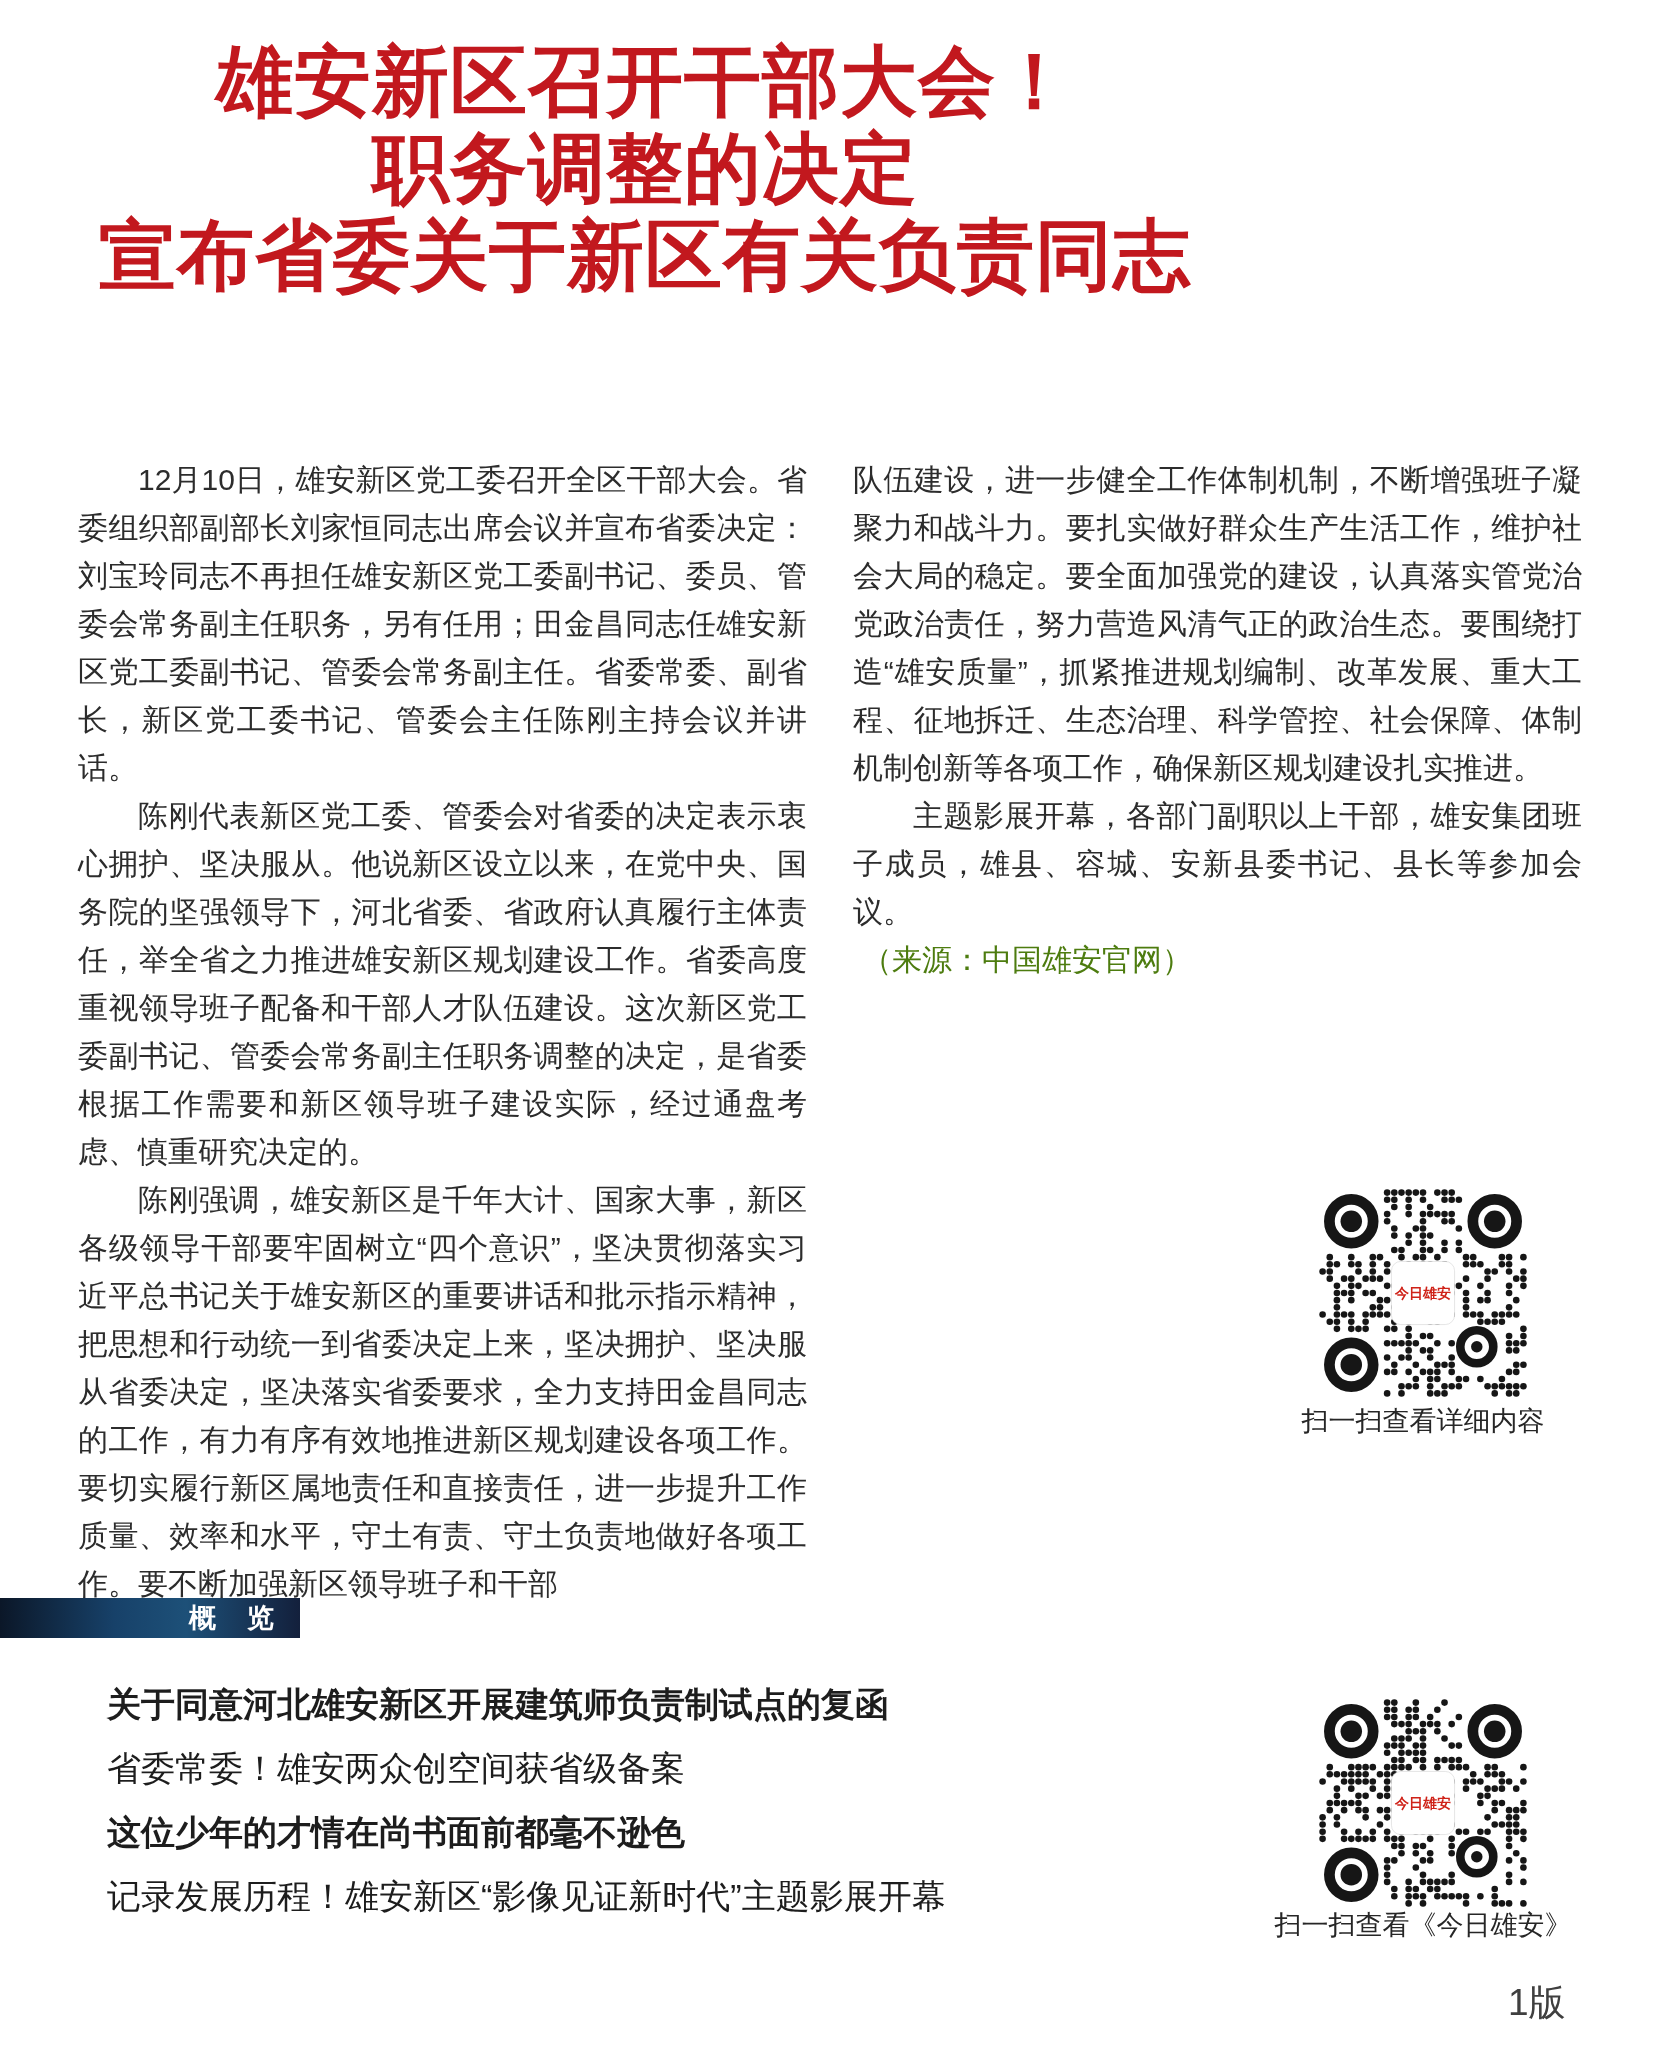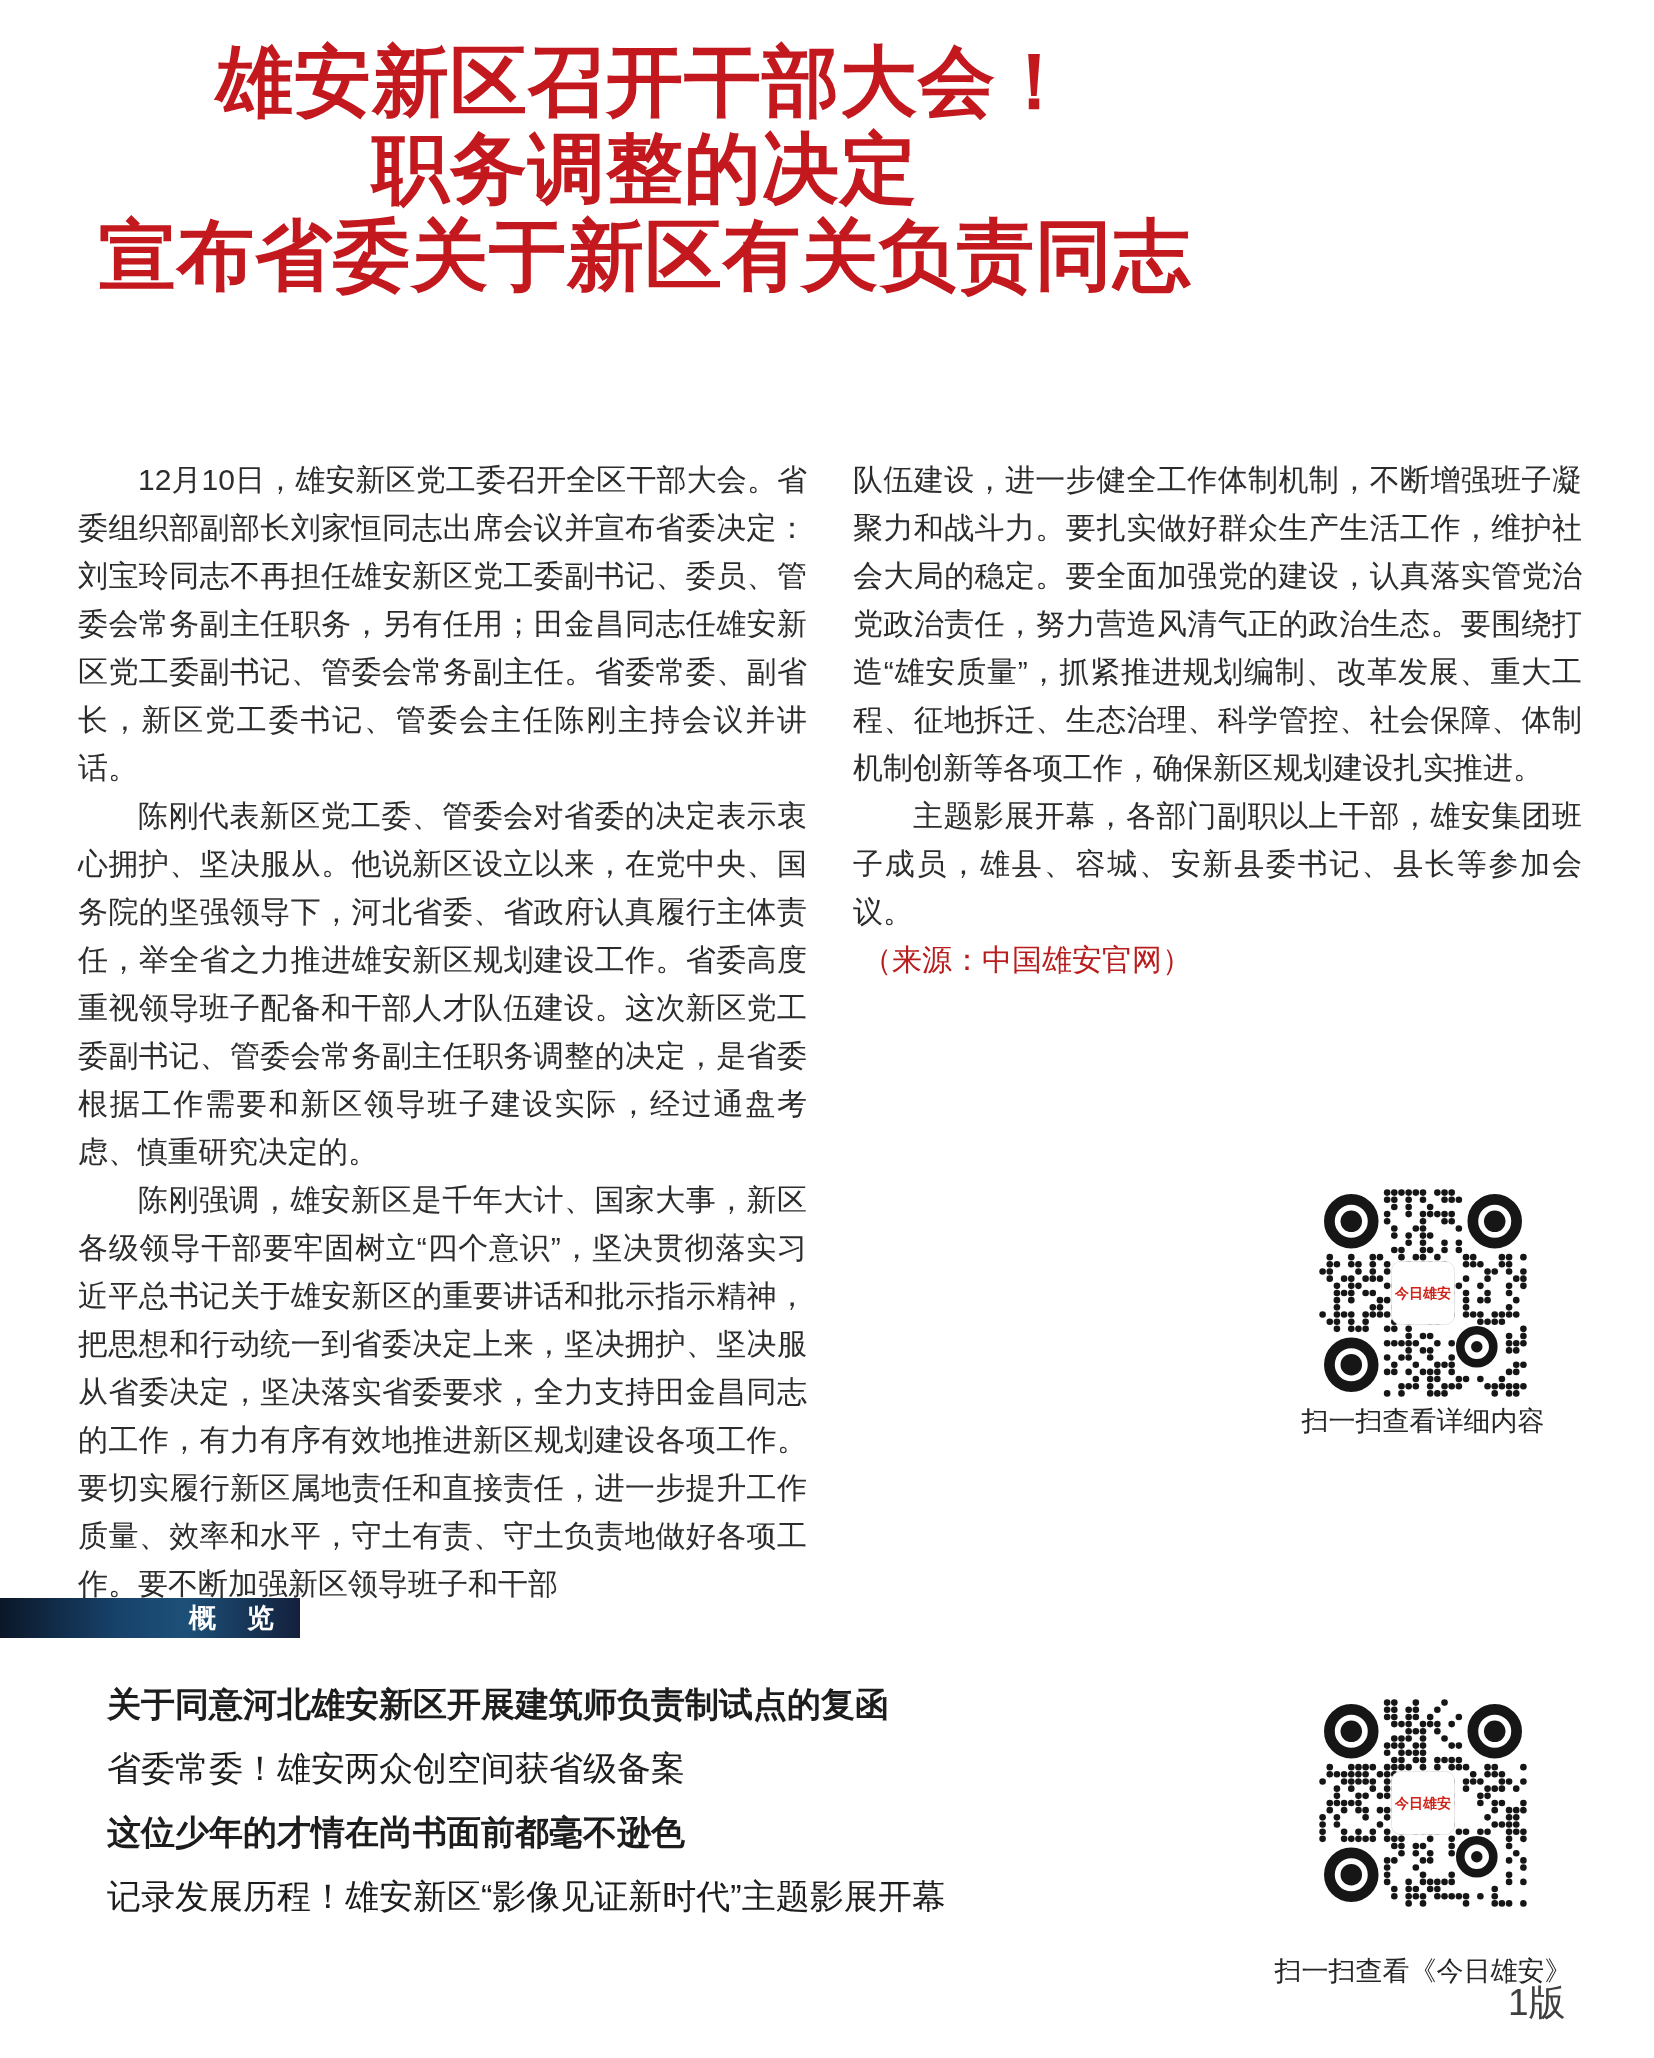--- a/index.html
+++ b/index.html
@@ -16,30 +16,30 @@
   }
   
   .columns{
     position:absolute;top:456px;left:78px;width:1504px;
     display:flex;gap:46px;
   }
   .col{width:737px;font-size:30px;line-height:48px;color:#2c2c2c;
     text-align:justify;}
   .col p{margin:0;text-indent:2em;}
   .col p.no-indent{text-indent:0;}
-  .col p.source{text-indent:0.3em;color:#b91c1c;}
+  .col p.source{text-indent:0.3em;color:#4d7c0f;}
   
   .qr-box{position:absolute;width:208px;height:208px;}
   .qr-main-box{left:1319px;top:1189px;}
   .qr-overview-box{left:1319px;top:1699px;}
   .qr-caption{
     position:absolute;text-align:center;color:#262626;font-size:27px;line-height:34px;
   }
   .qr-caption-main{left:1294px;top:1404px;width:258px;}
-  .qr-caption-overview{left:1268px;top:1908px;width:310px;margin-top:46px;}
+  .qr-caption-overview{left:1268px;top:1908px;width:310px;}
   
   .overview-bar{
     position:absolute;left:0;top:1598px;width:300px;height:40px;
     background:linear-gradient(90deg,#0b1728 0%,#174169 38%,#1d5078 62%,#13203c 100%);
     color:#ffffff;font-size:27px;font-weight:700;line-height:40px;
     text-align:right;padding-right:24px;box-sizing:border-box;letter-spacing:2px;padding-left:36px;
   }
   .headlines{position:absolute;left:107px;top:1672px;width:1150px;}
   .headline{font-size:34px;line-height:64px;color:#1d1d1d;white-space:nowrap;}
   .headline.bold{font-weight:700;}

